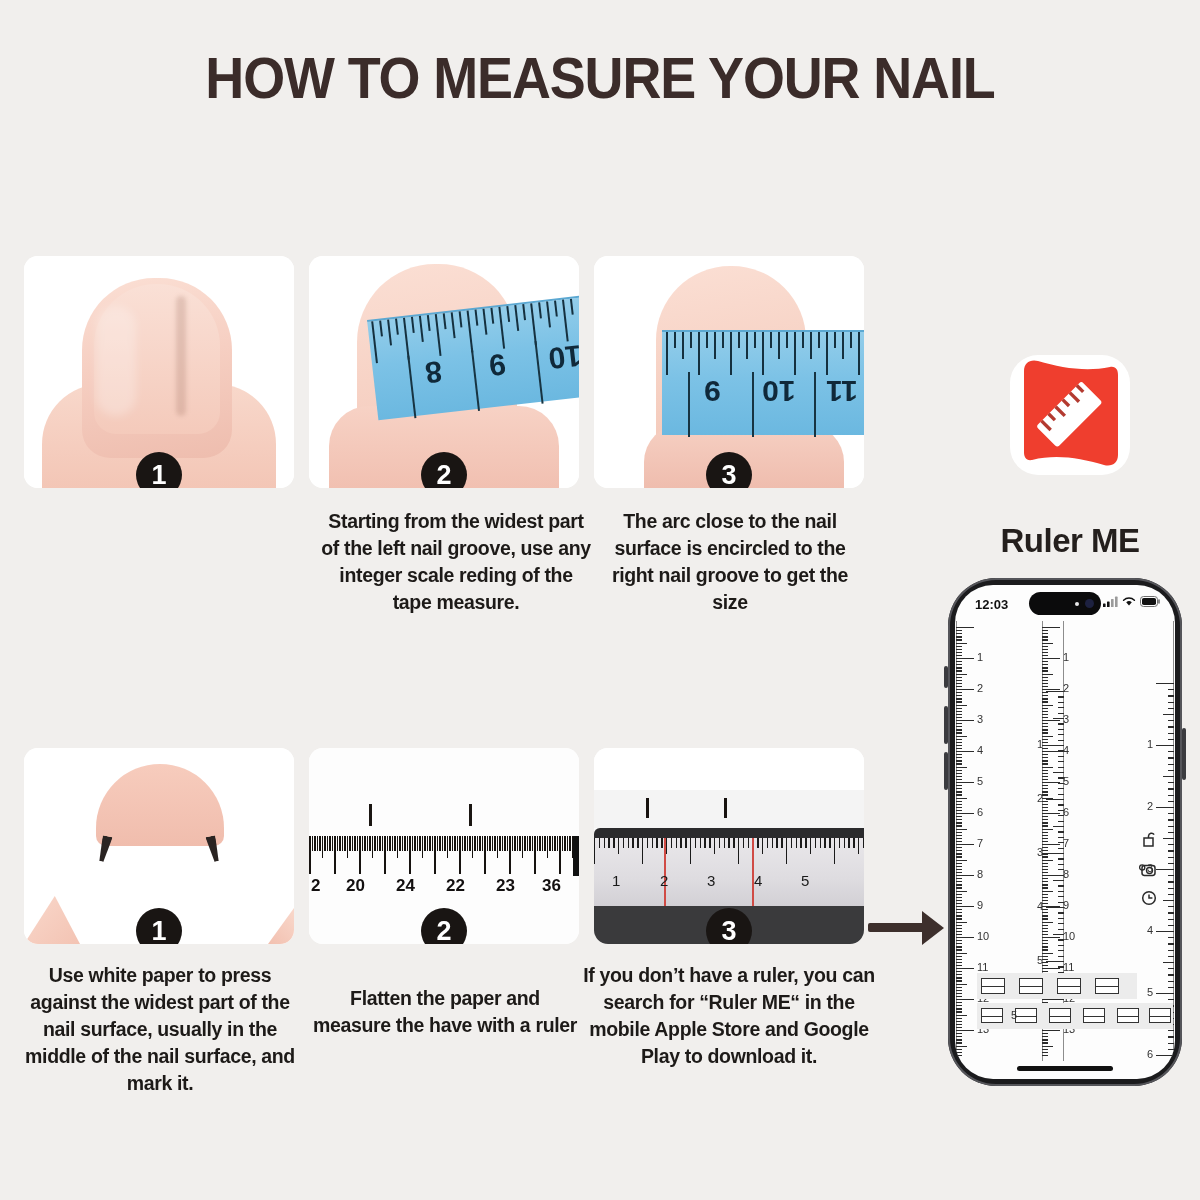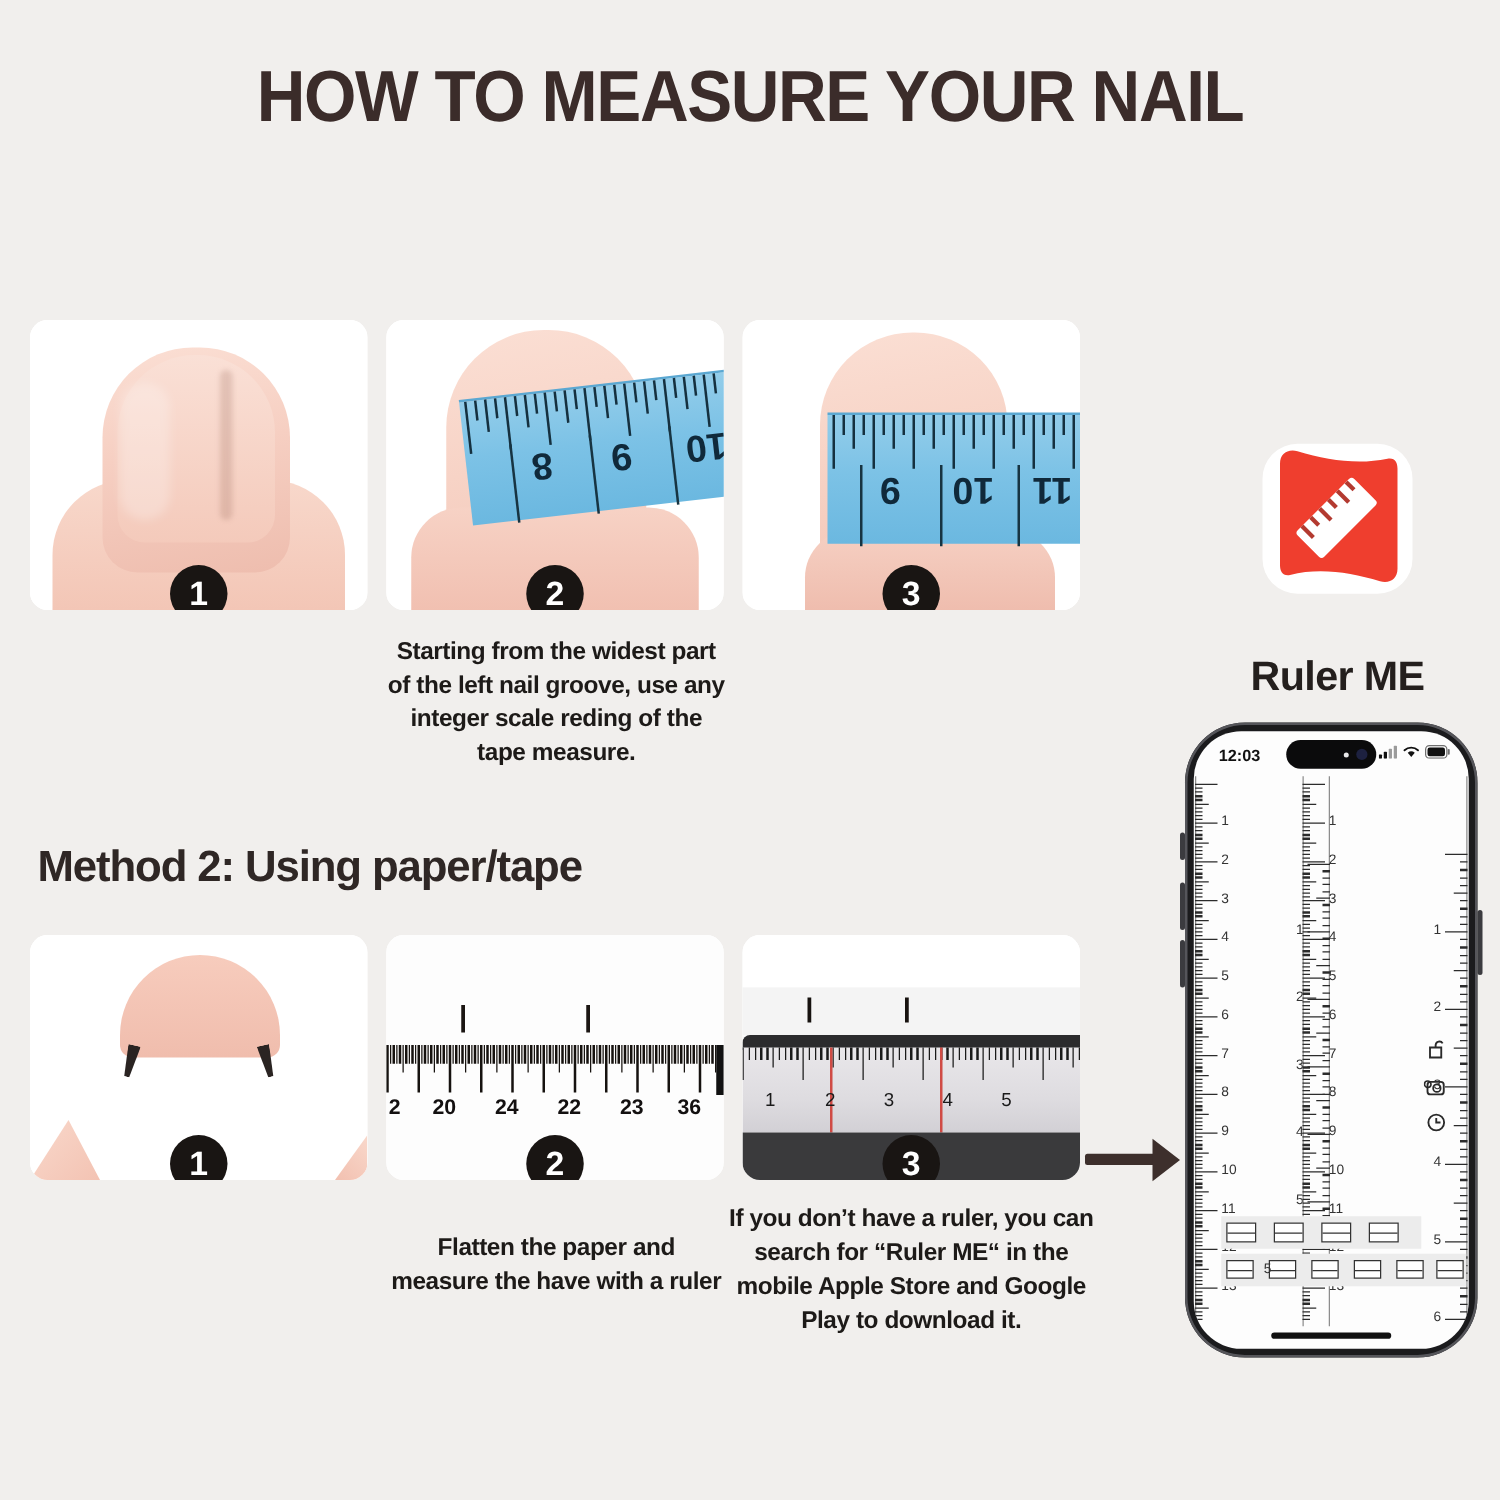--- a/index.html
+++ b/index.html
@@ -229,21 +229,21 @@
         <div class="tape-div" style="left:36px;top:38px;height:63px;"></div>
         <div class="tape-div" style="left:100px;top:38px;height:63px;"></div>
         <div class="tape-div" style="left:164px;top:38px;height:63px;"></div>
         <div class="tape-num" style="left:52px;top:40px;">8</div>
         <div class="tape-num" style="left:116px;top:40px;">9</div>
         <div class="tape-num" style="left:176px;top:40px;">10</div>
       </div>
     </div>
     <div class="badge" style="left:112px;top:196px;">2</div>
   </div>
-  <div class="caption" style="left:309px;top:508px;width:272px;">Starting from the widest part of the left nail groove, use any integer scale reding of the tape measure.</div>
+  <div class="caption" style="left:320px;top:508px;width:272px;">Starting from the widest part of the left nail groove, use any integer scale reding of the tape measure.</div>
 
   <div class="card" style="left:594px;top:256px;width:270px;height:232px;">
     <div class="thumb-wrap">
       <div style="position:absolute;left:62px;top:10px;width:150px;height:200px;background:linear-gradient(170deg,#fbdfd4,#f2c5b5);border-radius:74px 74px 22px 22px;"></div>
       <div style="position:absolute;left:50px;top:168px;width:200px;height:64px;background:linear-gradient(180deg,#f6d0c3,#efbdae);border-radius:38px 38px 0 0;"></div>
       <div class="tape" style="left:68px;top:74px;width:205px;height:105px;">
         <div class="tape-ticks">
           <div class="tk long" style="left:4px;"></div>
             <div class="tk sh" style="left:12px;"></div>
           <div class="tk mid" style="left:20px;"></div>
@@ -273,33 +273,34 @@
         <div class="tape-div" style="left:26px;top:40px;height:65px;"></div>
         <div class="tape-div" style="left:90px;top:40px;height:65px;"></div>
         <div class="tape-div" style="left:152px;top:40px;height:65px;"></div>
         <div class="tape-num" style="left:42px;top:42px;">9</div>
         <div class="tape-num" style="left:100px;top:42px;">10</div>
         <div class="tape-num" style="left:164px;top:42px;">11</div>
       </div>
     </div>
     <div class="badge" style="left:112px;top:196px;">3</div>
   </div>
-
-  <div class="method-head" id="m2-head">Method 2: Using paper/tape</div>
+  <div class="caption" style="left:594px;top:508px;width:272px;">The arc close to the nail surface is encircled to the right nail groove to get the size</div>
+
 
   <div class="card" style="left:24px;top:748px;width:270px;height:196px;">
     <div class="thumb-wrap">
       <div style="position:absolute;left:72px;top:16px;width:128px;height:82px;background:linear-gradient(180deg,#f7ccbd,#f0bdad);border-radius:64px 64px 10px 10px;"></div>
       <div style="position:absolute;left:76px;top:88px;width:10px;height:26px;background:#2a2422;transform:rotate(12deg);clip-path:polygon(0 0,100% 0,60% 100%,20% 100%);"></div>
       <div style="position:absolute;left:184px;top:88px;width:10px;height:26px;background:#2a2422;transform:rotate(-12deg);clip-path:polygon(0 0,100% 0,80% 100%,40% 100%);"></div>
       <div style="position:absolute;left:0;top:148px;width:56px;height:48px;background:linear-gradient(135deg,#f9d8cb,#f3c3b3);clip-path:polygon(0 100%,100% 100%,55% 0);"></div>
       <div style="position:absolute;right:0;top:160px;width:26px;height:36px;background:linear-gradient(225deg,#f9d8cb,#f2c0b0);clip-path:polygon(0 100%,100% 100%,100% 0);"></div>
     </div>
     <div class="badge" style="left:112px;top:160px;">1</div>
   </div>
+  <div class="caption" style="left:24px;top:962px;width:272px;">Use white paper to press against the widest part of the nail surface, usually in the middle of the nail surface, and mark it.</div>
 
   <div class="card" style="left:309px;top:748px;width:270px;height:196px;">
     <div class="paper-ruler">
 
       <div style="position:absolute;left:60px;top:56px;width:3px;height:22px;background:#1b1613;"></div>
       <div style="position:absolute;left:160px;top:56px;width:3px;height:22px;background:#1b1613;"></div>
 
       <div id="pr-ticks" style="position:absolute;left:0;top:88px;width:270px;height:38px;">
           <div class="pr-tick" style="left: 0px; top: 0px; height: 38px;"></div>
           <div class="pr-tick" style="left: 2.5px; top: 0px; height: 15px;"></div>

